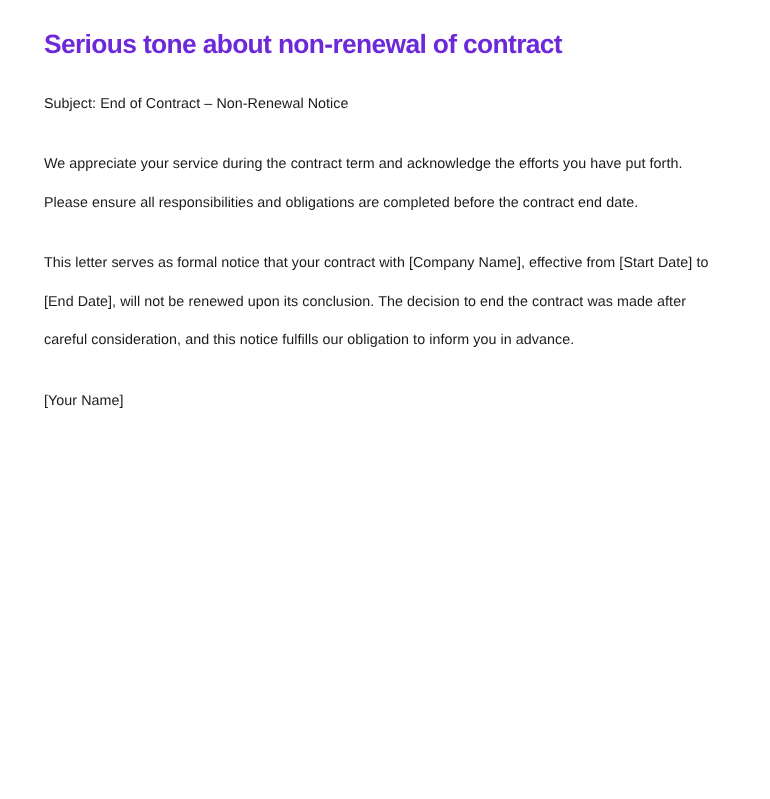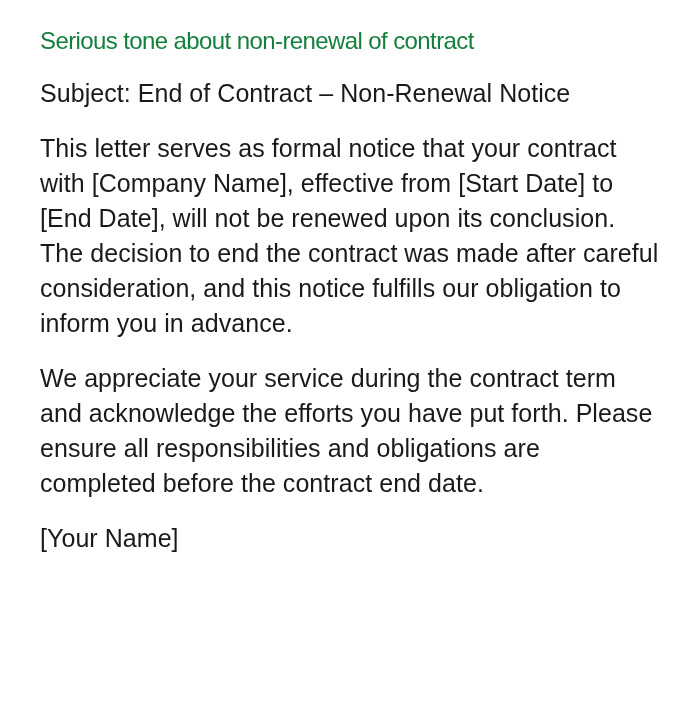--- a/index.html
+++ b/index.html
@@ -4,31 +4,31 @@
 <style>
   html, body { margin: 0; padding: 0; background: #ffffff; }
   body {
     width: 700px; height: 726px; overflow: hidden;
     font-family: "Liberation Sans", sans-serif;
     color: #1a1a1a;
   }
   .doc { padding: 24px 40px 0 40px; }
   .title {
     font-family: "Liberation Sans", sans-serif;
-    font-weight: normal; font-size: 24px; letter-spacing: -0.6px;
-    color: #15803d; margin: 0 0 18px 0; line-height: 34px;
+    font-weight: bold; font-size: 24px; letter-spacing: -0.6px;
+    color: #6d28d9; margin: 0 0 18px 0; line-height: 34px;
   }
   p {
-    margin: 0 0 20px 0; font-size: 25px; line-height: 35px;
+    margin: 0 0 20px 0; font-size: 13px; line-height: 35px;
     letter-spacing: 0.05px;
   }
   p.subject { margin-bottom: 20px; }
 </style>
 </head>
 <body>
 
 <div class="doc">
   <h1 class="title">Serious tone about non-renewal of contract</h1>
   <p class="subject">Subject: End of Contract – Non-Renewal Notice</p>
+  <p>We appreciate your service during the contract term and acknowledge the efforts you have put forth. Please ensure all responsibilities and obligations are completed before the contract end date.</p>
   <p>This letter serves as formal notice that your contract with [Company Name], effective from [Start Date] to [End Date], will not be renewed upon its conclusion. The decision to end the contract was made after careful consideration, and this notice fulfills our obligation to inform you in advance.</p>
-  <p>We appreciate your service during the contract term and acknowledge the efforts you have put forth. Please ensure all responsibilities and obligations are completed before the contract end date.</p>
   <p>[Your Name]</p>
 </div>
 
 </body></html>

